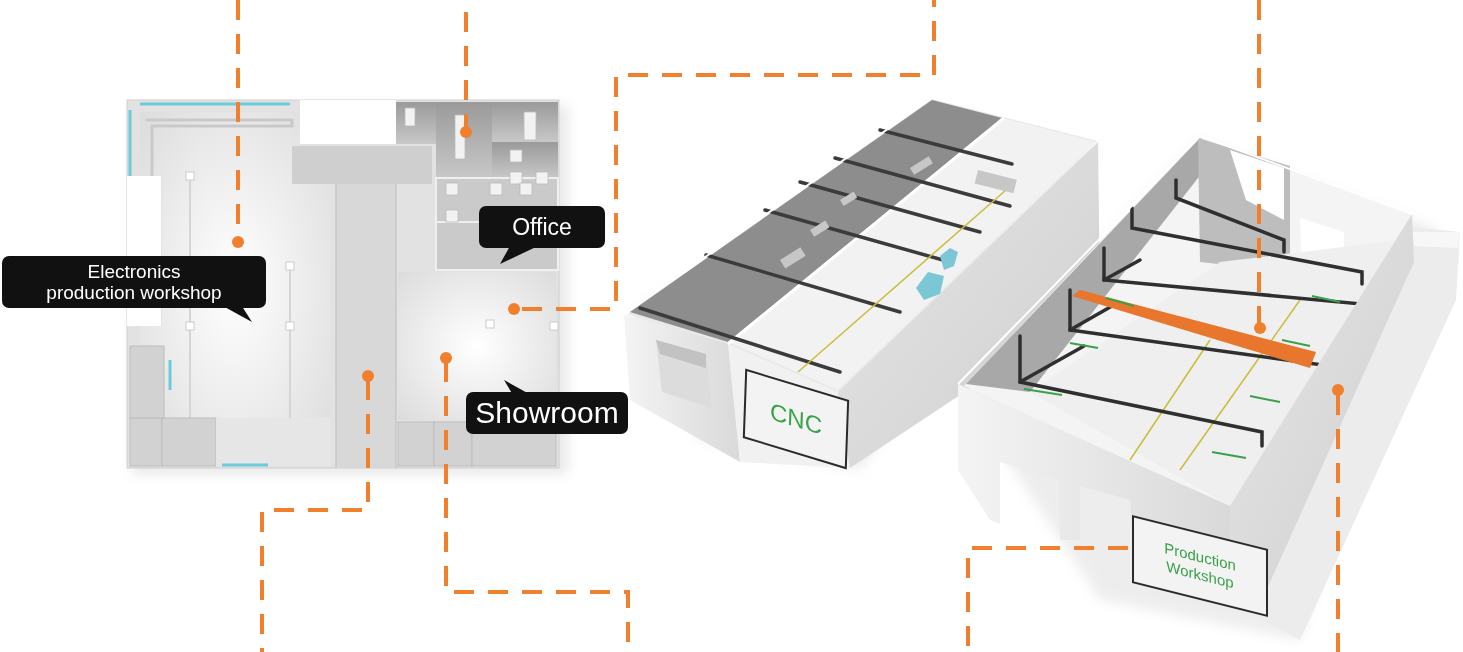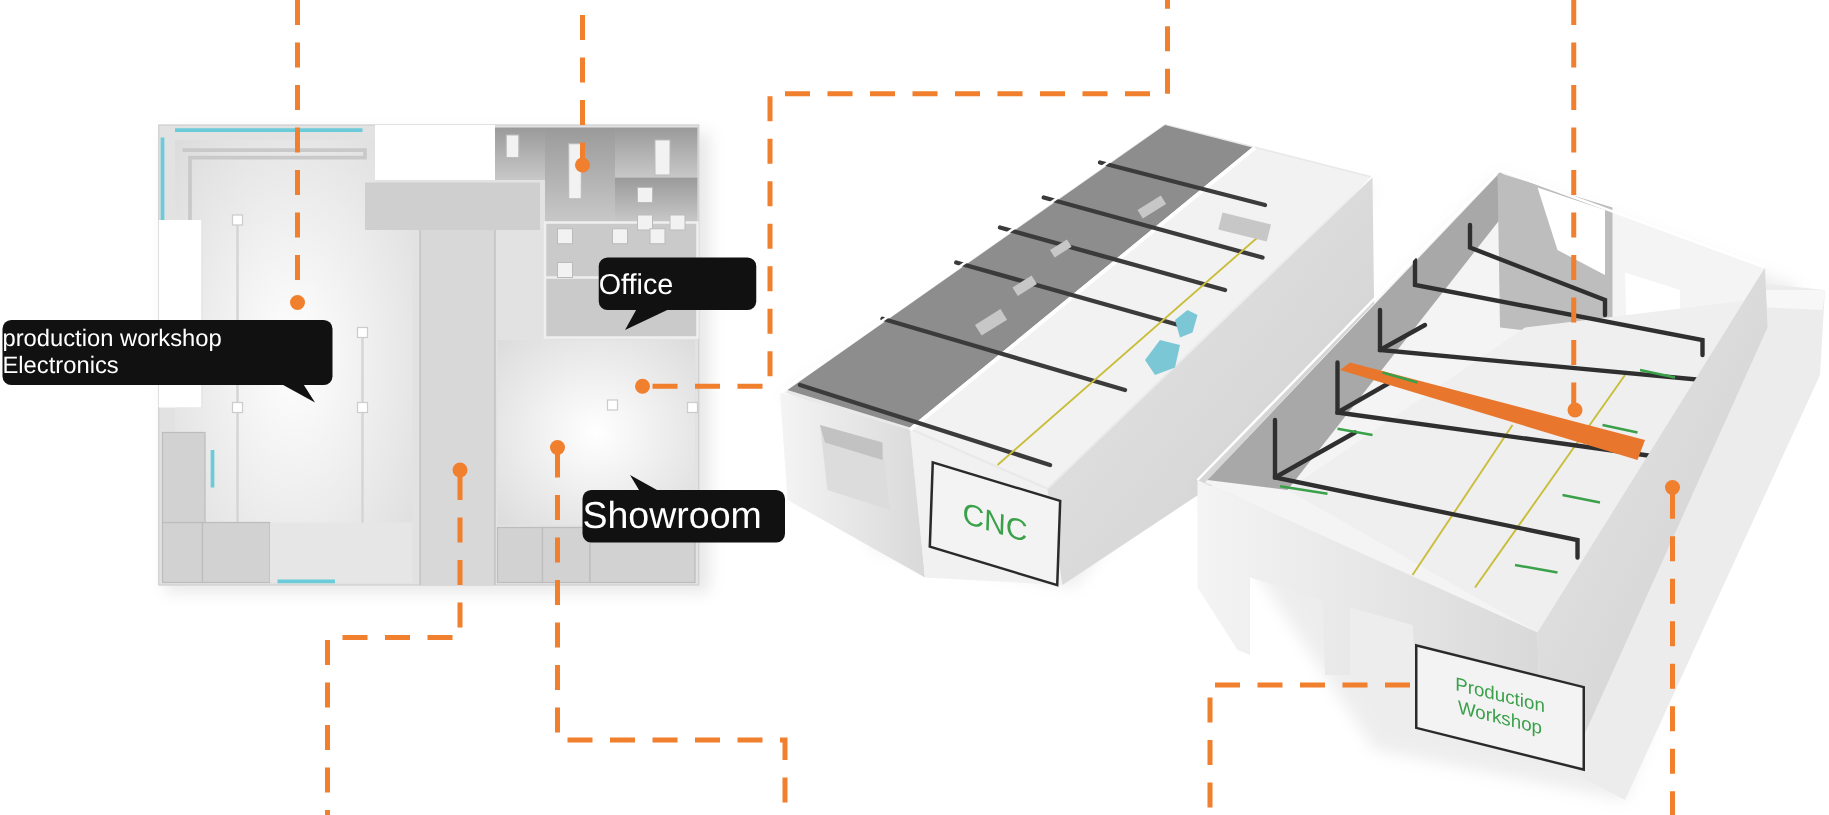--- a/index.html
+++ b/index.html
@@ -1,18 +1,18 @@
 <!DOCTYPE html>
 <html><head>
 <meta charset="utf-8">
 <style>
   html, body { margin: 0; padding: 0; background: #ffffff; }
   body { width: 1463px; height: 652px; position: relative; overflow: hidden; font-family: "Liberation Sans", sans-serif; }
   svg.canvas { position: absolute; left: 0; top: 0; }
-  .callout { position: absolute; background: #111111; color: #ffffff; border-radius: 7px; font-family: "Liberation Sans", sans-serif; }
+  .callout { position: absolute; background: #111111; color: #ffffff; border-radius: 7px; text-align: center; font-family: "Liberation Sans", sans-serif; }
   .callout .t { display: block; }
   .sign { position: absolute; background: #f3f3f3; border: 2px solid #2a2a2a; color: #3aa14a; font-family: "Liberation Sans", sans-serif; display: flex; align-items: center; justify-content: center; text-align: center; }
 </style>
 </head>
 <body>
 
 <svg class="canvas" width="1463" height="652" viewBox="0 0 1463 652">
   <defs>
     <linearGradient id="wallL" x1="0" y1="0" x2="1" y2="0">
       <stop offset="0" stop-color="#f4f4f4"></stop>
@@ -226,22 +226,22 @@
   </g>
 
   <g fill="#111111">
     <path d="M212 300 L238 300 L252 322 Z"></path>
     <path d="M510 246 L538 246 L500 264 Z"></path>
     <path d="M516 400 L540 400 L504 380 Z"></path>
   </g>
 </svg>
 
 <div class="callout" style="left:2px; top:256px; width:264px; height:52px; font-size:19px; line-height:21px; padding-top:5px; box-sizing:border-box;">
+  <span class="t">Electronics</span>
   <span class="t">production workshop</span>
-  <span class="t">Electronics</span>
 </div>
 
 <div class="callout" style="left:479px; top:206px; width:126px; height:42px; font-size:23px; line-height:42px;">
   <span class="t">Office</span>
 </div>
 
 <div class="callout" style="left:466px; top:392px; width:162px; height:42px; font-size:30px; line-height:42px;">
   <span class="t">Showroom</span>
 </div>
 

